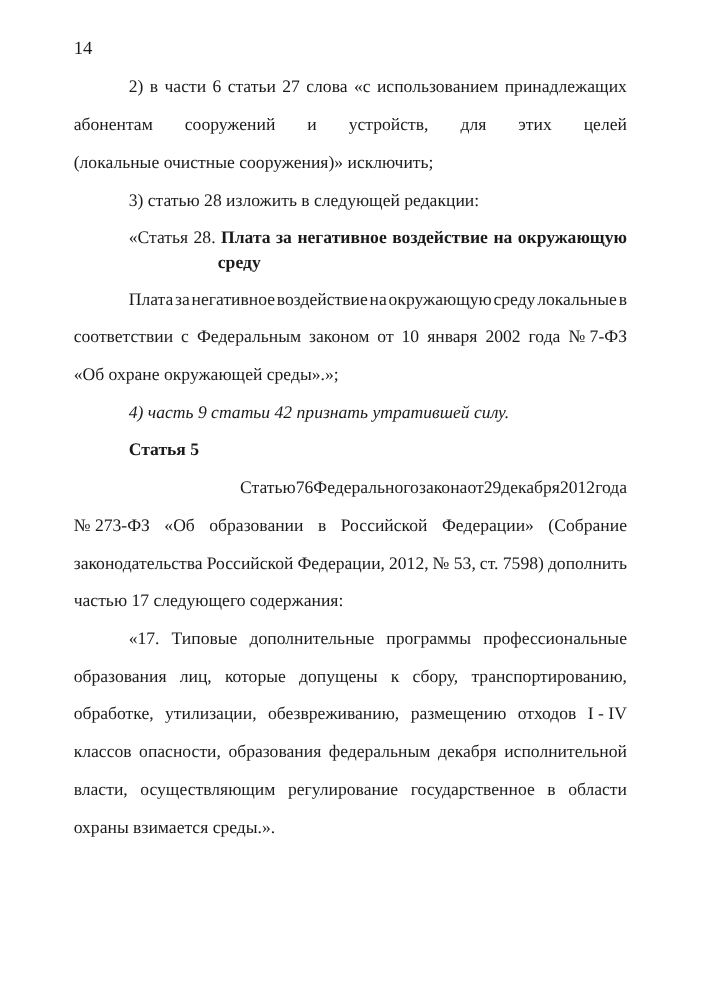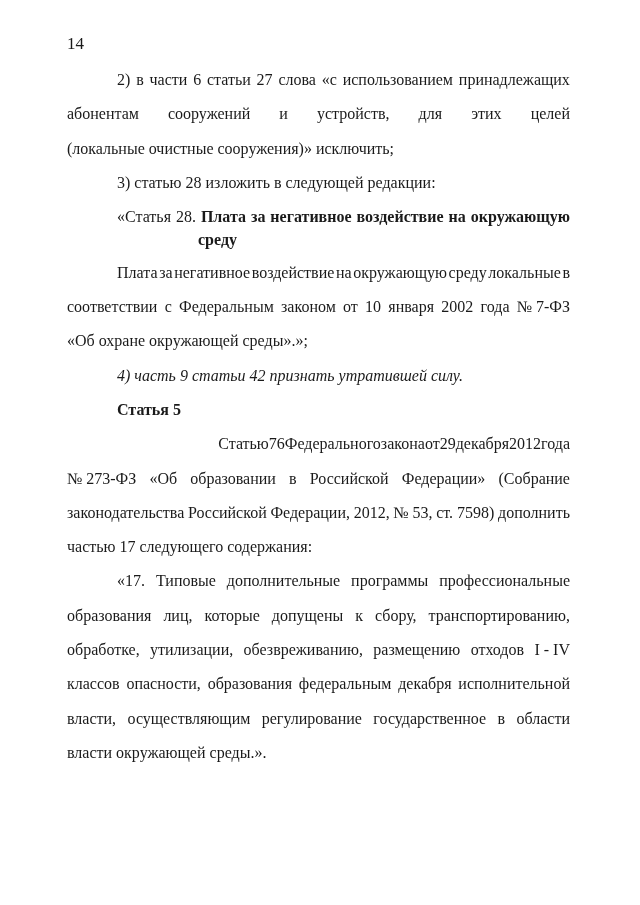--- a/index.html
+++ b/index.html
@@ -199,16 +199,16 @@
           <span>исполнительной</span>
         </div>
         <div class="line just">
           <span>власти,</span>
           <span>осуществляющим</span>
           <span>регулирование</span>
           <span>государственное</span>
           <span>в</span>
           <span>области</span>
         </div>
-        <div class="line"><span>власти окружающей среды.».</span></div>
+        <div class="line"><span>охраны взимается среды.».</span></div>
       </div>
     </div>
 </div>
 
 </body></html>

